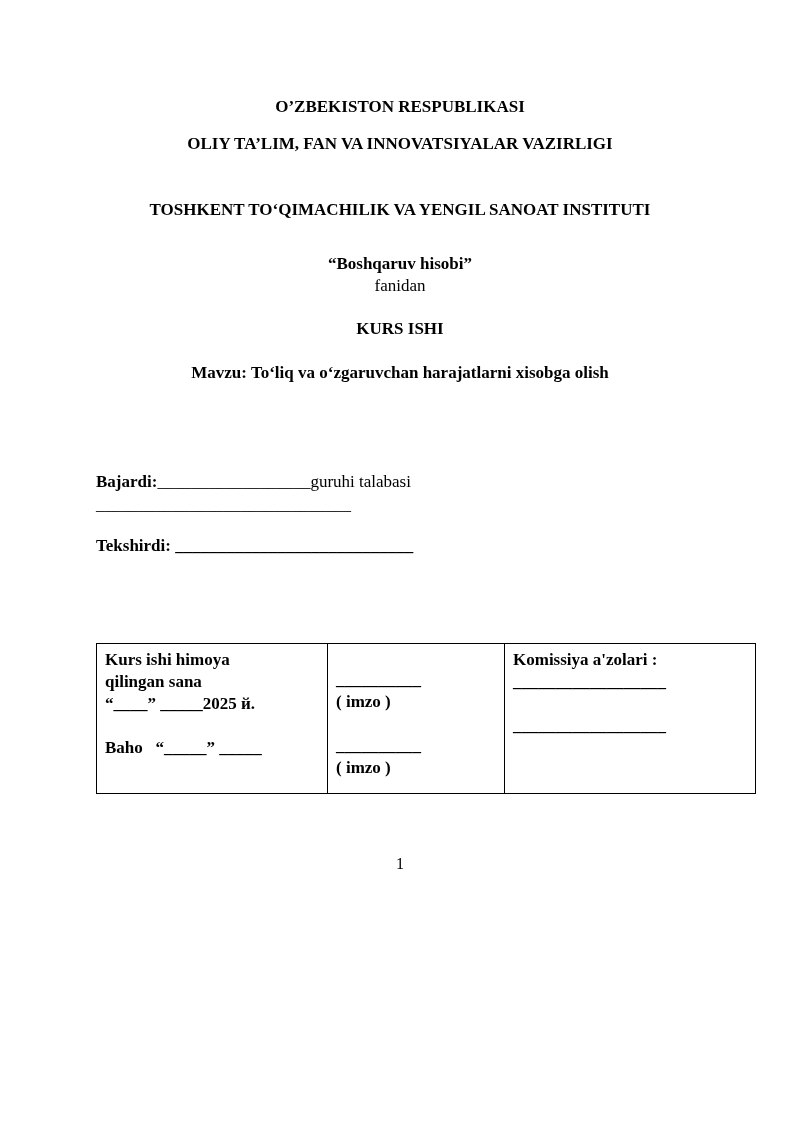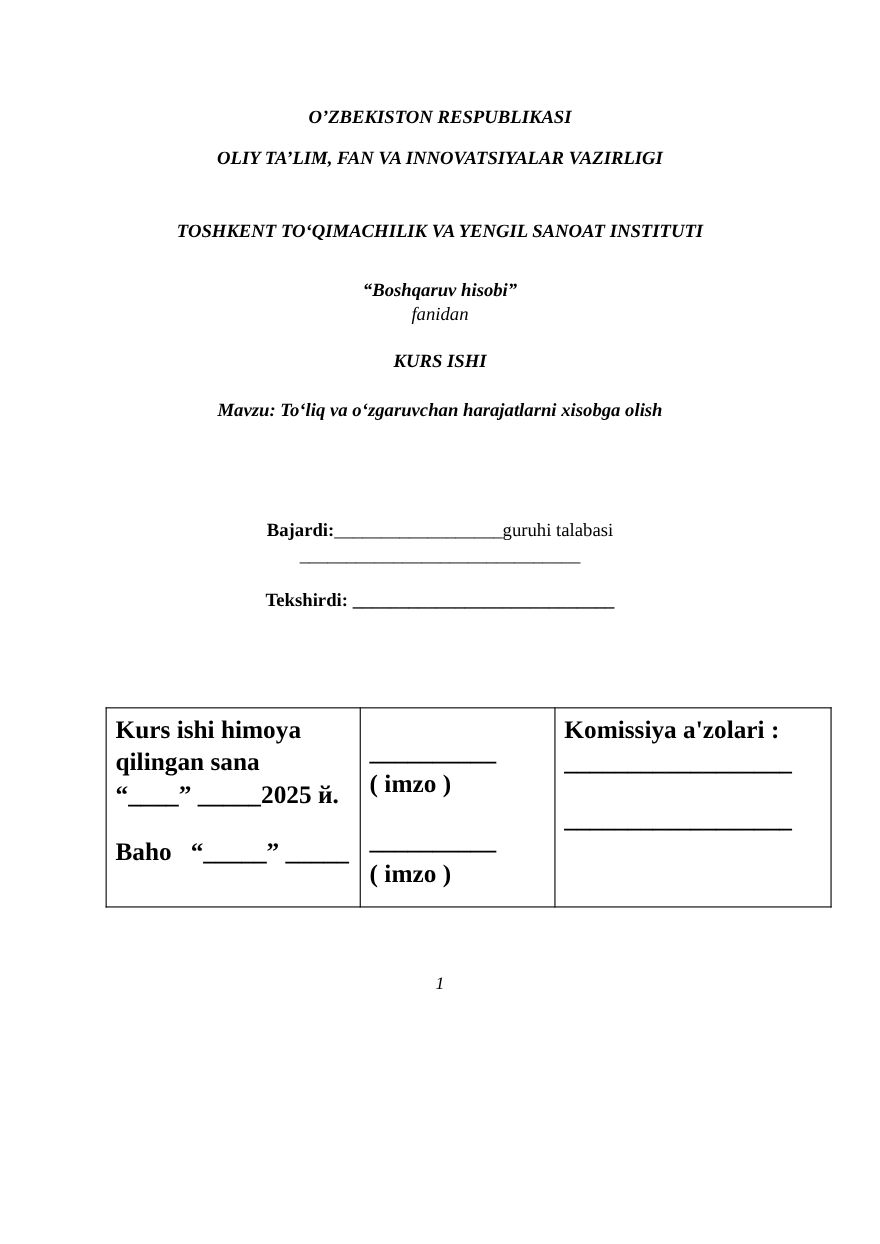--- a/index.html
+++ b/index.html
@@ -17,44 +17,44 @@
     font-family: "Liberation Serif", "DejaVu Serif", serif;
     font-size: 17px;
     box-sizing: border-box;
     overflow: hidden;
   }
   .content {
     padding: 0 96px;
     box-sizing: border-box;
   }
   p { margin: 0; line-height: 1.25; }
-  .center { text-align: center; font-style: italic; }
+  .center { text-align: center; }
   .bold { font-weight: bold; }
-  .right { text-align: center; }
+  .right { text-align: left; }
 
   .t-line1 { margin-top: 96px; }
   .t-line2 { margin-top: 16px; }
   .t-institute { margin-top: 44px; }
   .t-department { margin-top: 42px; }
   .t-subject { margin-top: 33px; }
   .t-subject-note { margin-top: 1px; }
   .t-worktype { margin-top: 22px; text-align: center; }
   .t-topic { margin-top: 22px; }
 
   .signblock { margin-top: 88px; }
   .signblock p { white-space: pre-wrap; }
   .sign-line2 { margin-top: 2px; }
   .t-checker { margin-top: 20px; }
 
   table.defense {
     margin-top: 86px;
     width: 608px;
     border-collapse: collapse;
     table-layout: fixed;
-    font-size: 23px;
+    font-size: 17px;
   }
   table.defense td {
     border: 1px solid #000000;
     vertical-align: top;
     padding: 5px 8px 14px 8px;
   }
   td.col-date { width: 214px; }
   td.col-sign { width: 160px; }
   td.col-comm { width: 234px; }
   table.defense p { white-space: pre-wrap; line-height: 1.3; }

